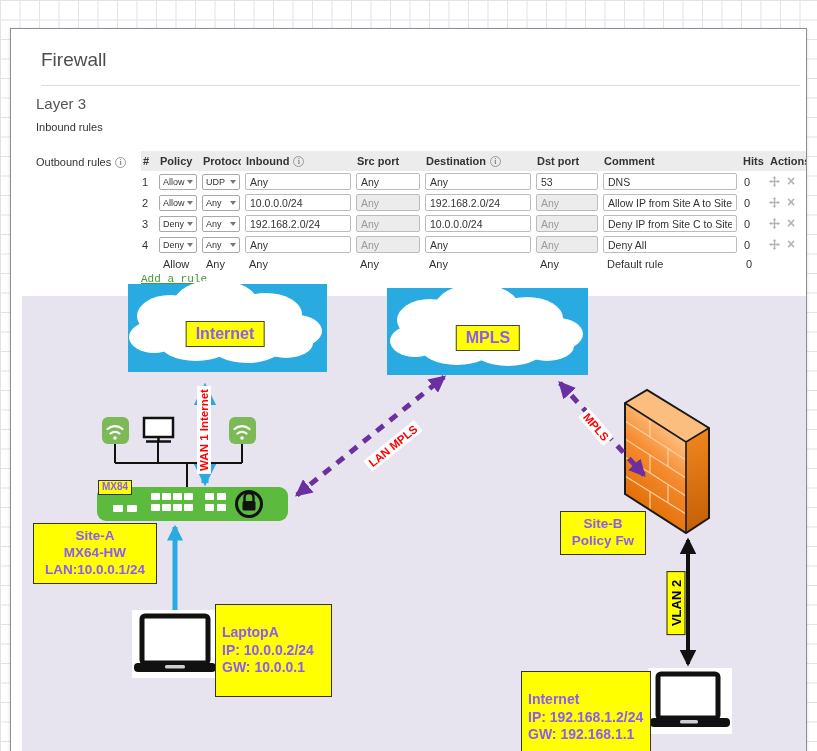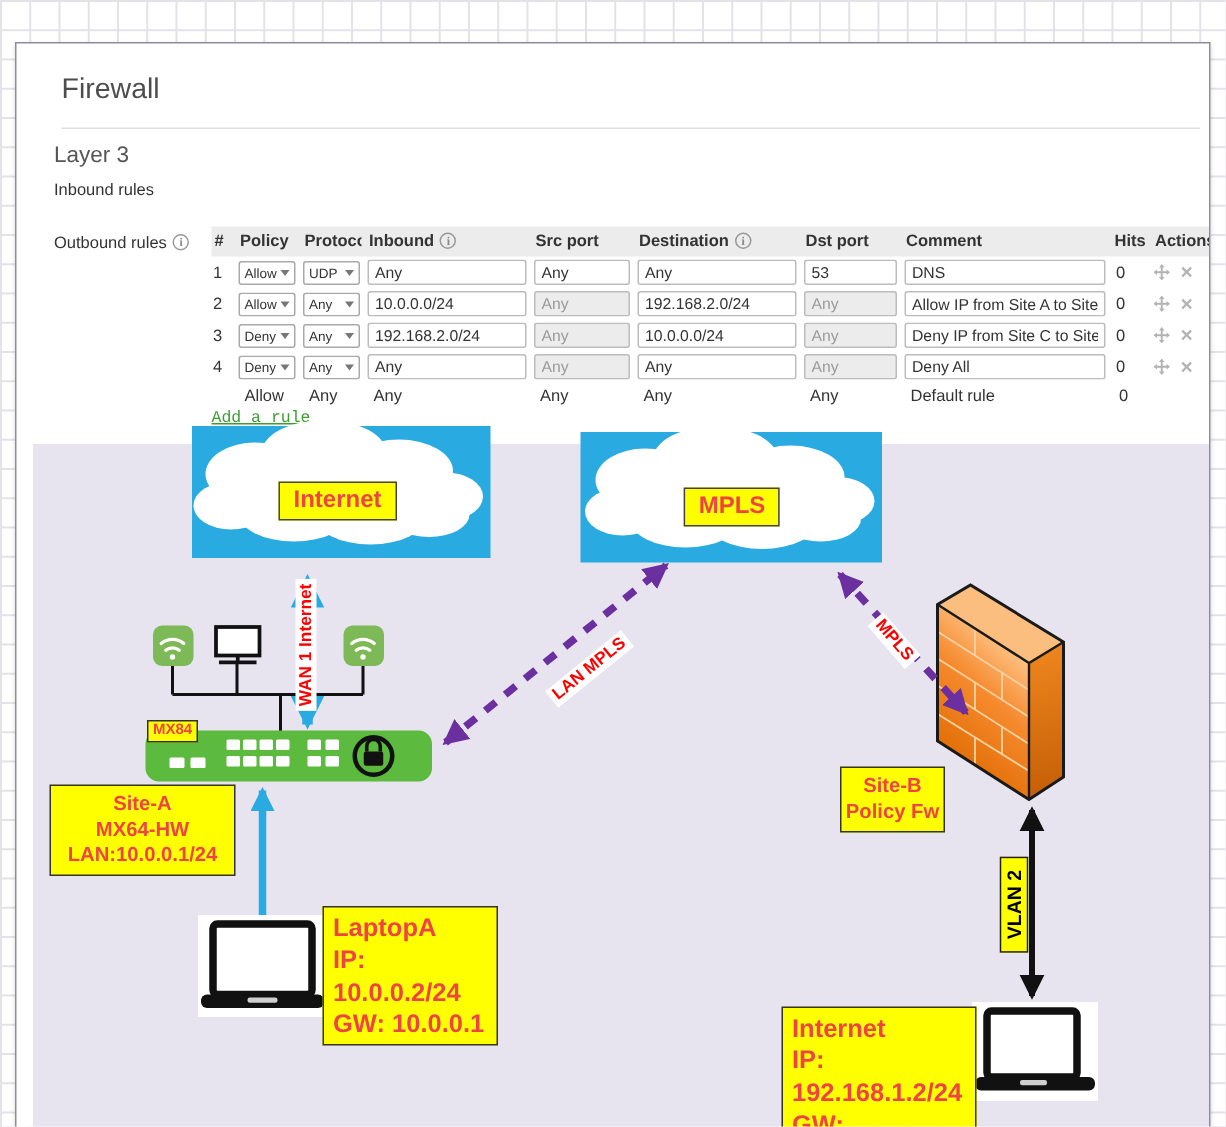--- a/index.html
+++ b/index.html
@@ -50,24 +50,24 @@
   .move-ic { width:11px; height:11px; display:block; }
   .x-ic { color:#b3b3b3; font-size:14px; font-weight:bold; line-height:11px; cursor:pointer; }
   .defrow { font-size:11px; color:#333; min-height:17px; }
   .defrow .td { padding:0 5px; }
   .defrow .td:first-child { padding:0 1px; }
   .add-rule { position:absolute; left:130px; top:244px; font-size:11px; color:#3f9c35;
     text-decoration:underline; cursor:pointer;font-family:Liberation Mono, monospace; }
   
   .canvas { position:absolute; left:11px; top:267px; width:794px; height:475px; background:#e7e3ef; }
   svg.diagram { position:absolute; left:0; top:0; width:817px; height:751px; pointer-events:none; }
-  .dlabel { position:absolute; background:#ffff00; border:1px solid #333; color:#ef4444;
+  .dlabel { position:absolute; background:#ffff00; border:1px solid #333; color:#8b5cf6;
     font-weight:bold; line-height:1.25; }
   .center3 { text-align:center; font-size:13.5px; padding:4px 2px; }
-  .left3 { text-align:left; font-size:17px; padding:3px 6px; }
+  .left3 { text-align:left; font-size:14px; padding:19px 6px; }
   .cloud-label { font-size:16px; padding:2px 9px; border:1.5px solid #444;
     transform:translate(-50%,-50%); white-space:nowrap; }
   .mx-label { font-size:10px; padding:0 3px; }
   .red-rot { position:absolute; background:#fff; color:#ff0000; font-weight:bold;
     font-size:11.5px; white-space:nowrap; padding:1px 3px; }
   .vlan-rot { position:absolute; background:#ffff00; border:1px solid #222; color:#000;
     font-weight:bold; font-size:13px; white-space:nowrap; padding:1px 8px; }
 </style>
 </head>
 <body>
@@ -370,21 +370,21 @@
   <span style="display:block">MX64-HW</span>
   <span style="display:block">LAN:10.0.0.1/24</span>
 </div>
 
 <div class="dlabel left3" style="left:215px; top:604px; width:117px;">
   <span style="display:block">LaptopA</span>
   <span style="display:block">IP: 10.0.0.2/24</span>
   <span style="display:block">GW: 10.0.0.1</span>
 </div>
 
-<div class="dlabel center3" style="left:560px; top:511px; width:70px;">
+<div class="dlabel center3" style="left:560px; top:511px; width:86px;">
   <span style="display:block">Site-B</span>
   <span style="display:block">Policy Fw</span>
 </div>
 
 <div class="dlabel left3" style="left:521px; top:671px; width:130px;">
   <span style="display:block">Internet</span>
   <span style="display:block">IP: 192.168.1.2/24</span>
   <span style="display:block">GW: 192.168.1.1</span>
 </div>
 

